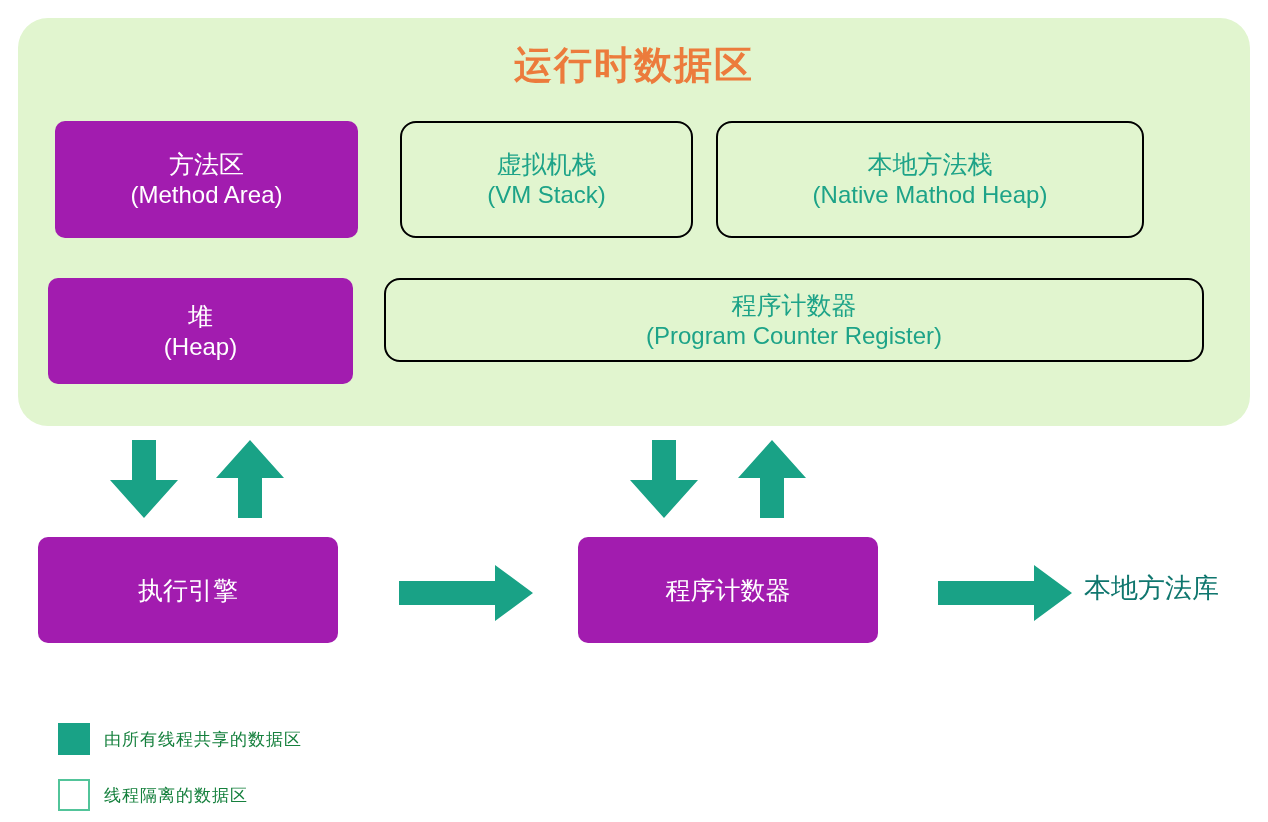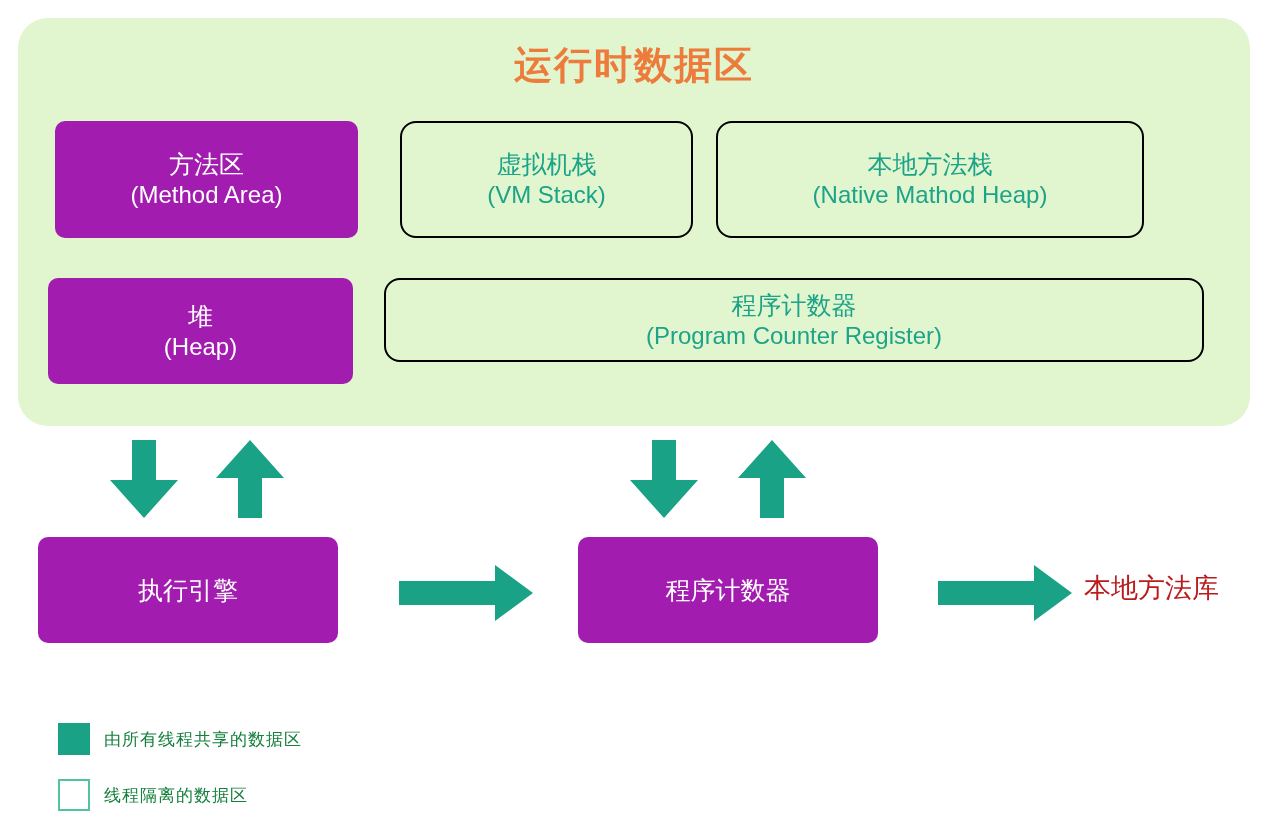--- a/index.html
+++ b/index.html
@@ -83,21 +83,21 @@
   
   #box-exec-engine  { left: 38px;  top: 537px; width: 300px; height: 106px; }
   #box-native-iface { left: 578px; top: 537px; width: 300px; height: 106px; }
 
   #label-native-lib {
     position: absolute;
     left: 1084px;
     top: 570px;
     width: 160px;
     font-size: 27px;
-    color: #b91c1c;
+    color: #0f766e;
     white-space: nowrap;
   }
 
   
   .arrow { position: absolute; }
   .arrow svg { display: block; }
 
   #arrow-down-left   { left: 108px; top: 440px; }
   #arrow-up-left     { left: 214px; top: 440px; }
   #arrow-down-right  { left: 628px; top: 440px; }

